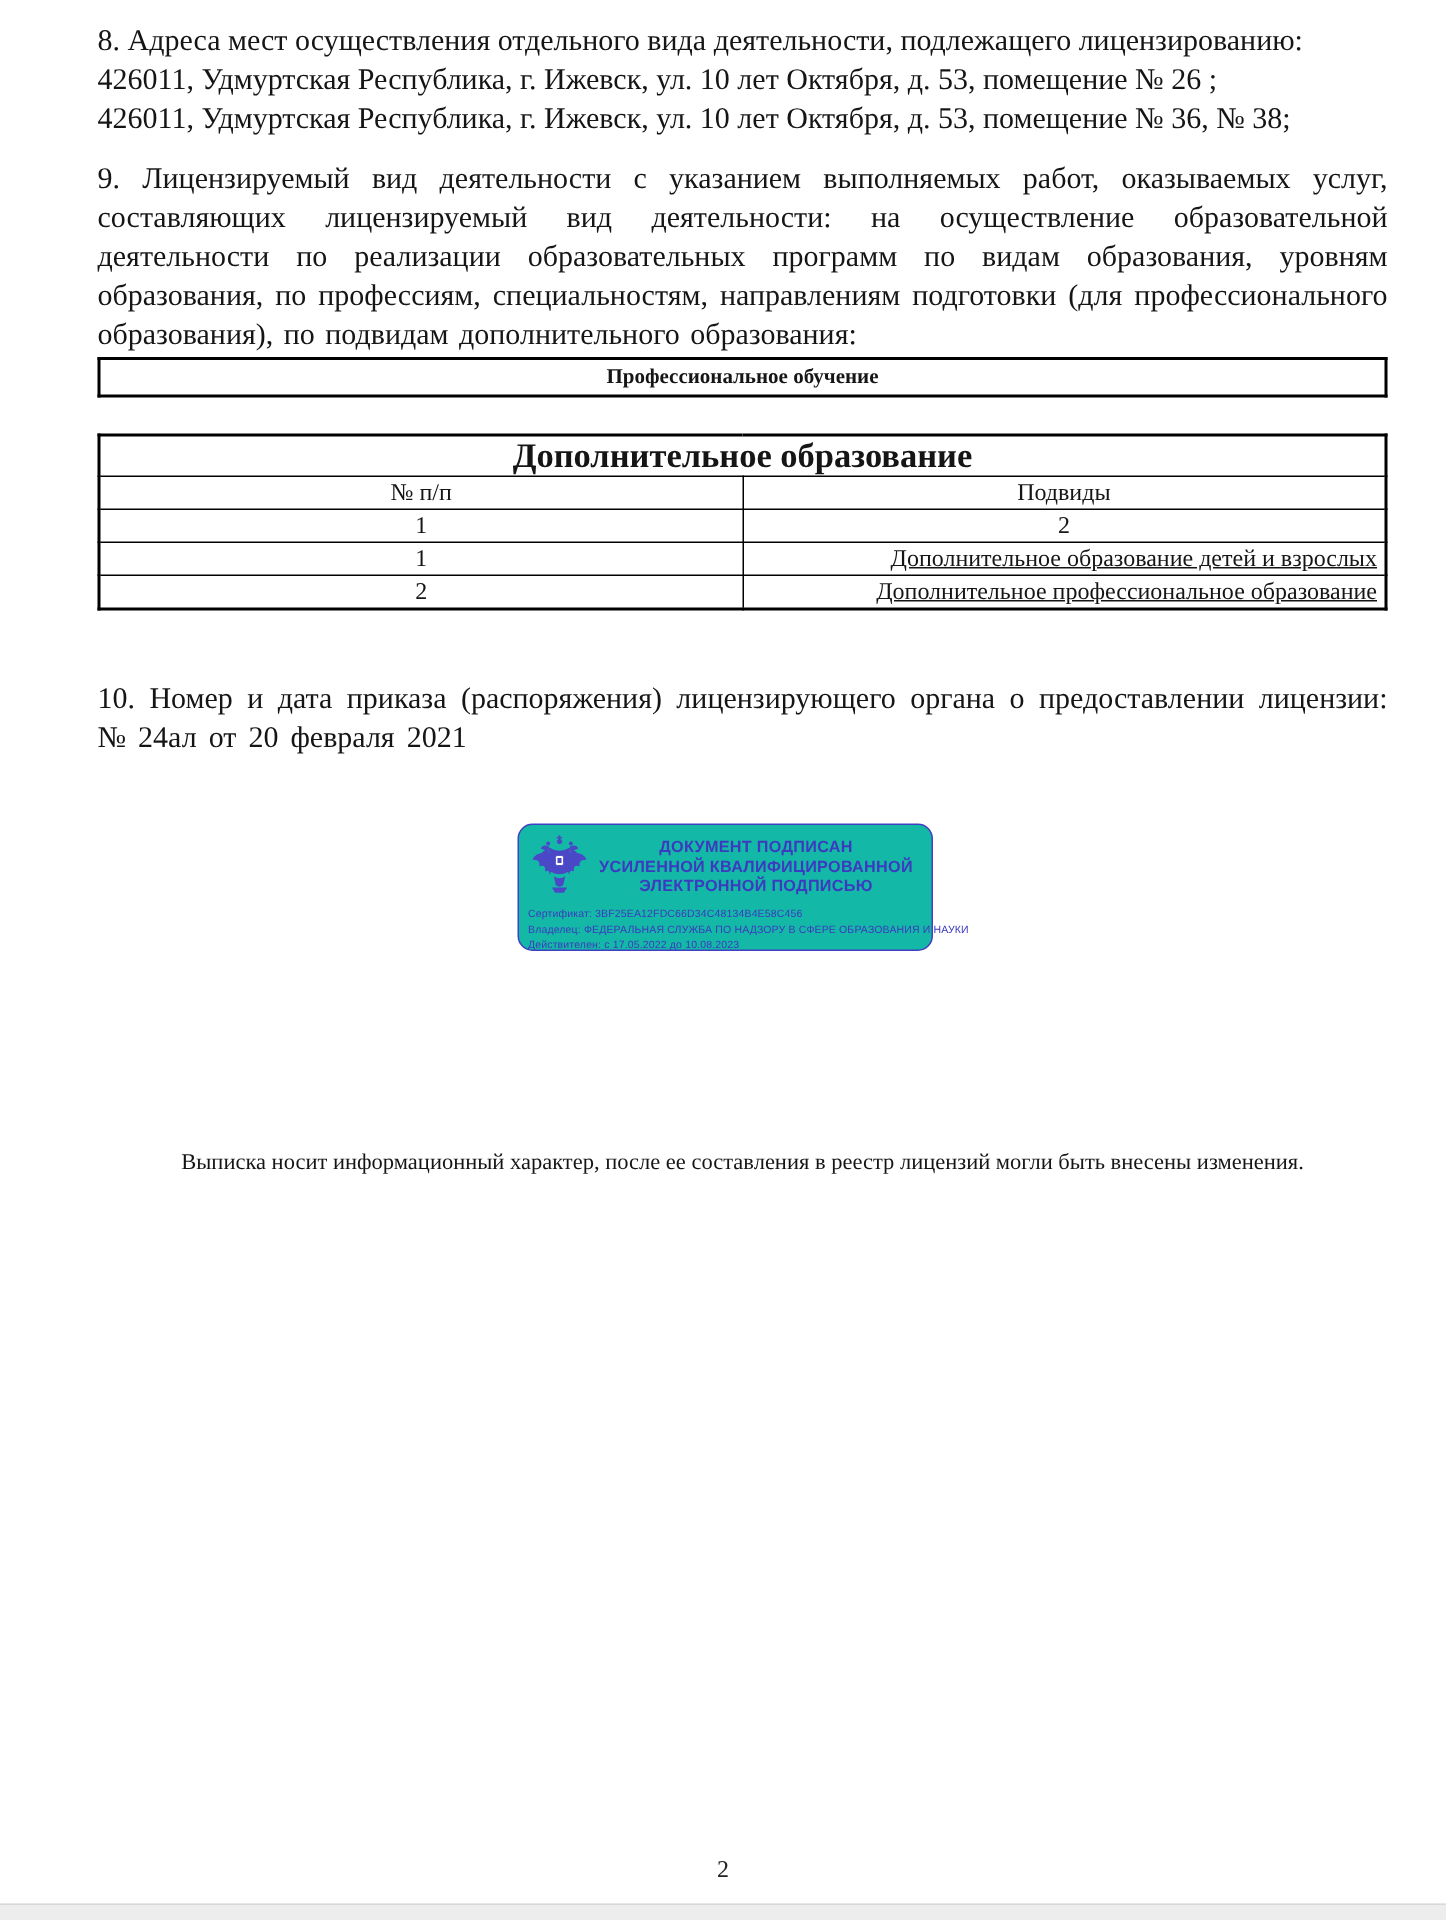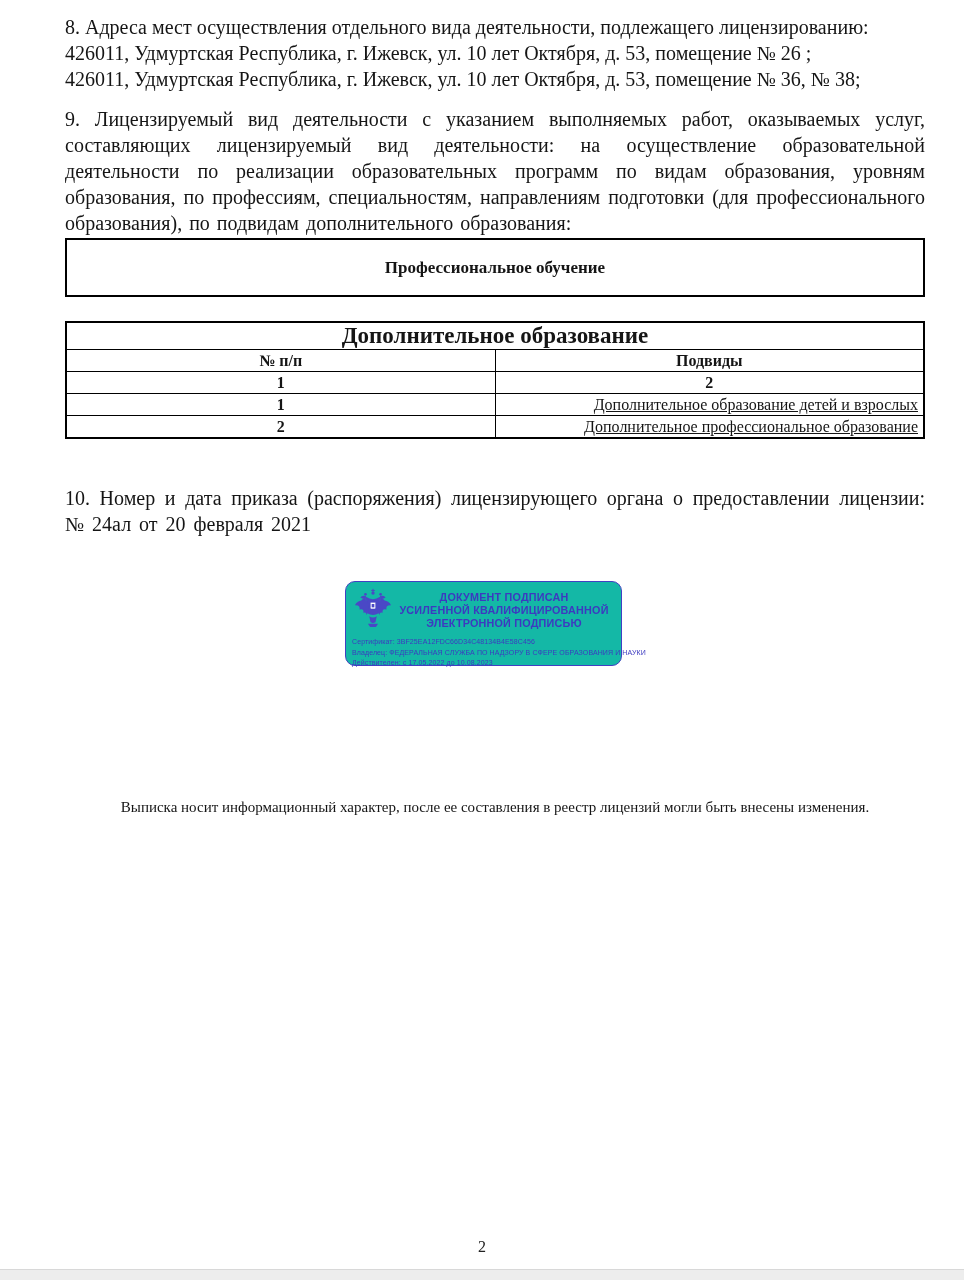--- a/index.html
+++ b/index.html
@@ -12,25 +12,25 @@
   .content { padding:14px 39px 0 65px; }
 
   .para { font-size:20px; line-height:26px; }
   .line { white-space:nowrap; }
   .justify { text-align:justify; word-spacing:2px; }
   .sec9 { margin-top:14px; }
   .sec10 { margin-top:46px; word-spacing:3px; }
 
   table.tbl { border-collapse:collapse; width:860px; table-layout:fixed; }
   .t1 { margin-top:2px; border:2px solid #000; }
-  .t1 td { border:2px solid #000; height:23px; text-align:center; font-weight:bold; font-size:17px; padding:16px 4px; }
+  .t1 td { border:2px solid #000; height:23px; text-align:center; font-weight:bold; font-size:14px; padding:0 4px; }
   .t2 { margin-top:24px; border:2px solid #000; }
   .t2 td { border:1px solid #000; height:21px; font-size:16px; padding:0 5px; vertical-align:middle; }
   .t2 td.hdr { font-weight:bold; font-size:23px; height:22px; }
-  .c { text-align:center;font-weight:bold; }
+  .c { text-align:center; }
   .l { text-align:right;text-decoration:underline; }
   .col1 { width:84px; }
 
   .stamp {
     margin:44px 0 0 280px; width:277px; height:85px; box-sizing:border-box;
     border:1.6px solid #4240c2; border-radius:10px; padding:5px 7px 4px 6px;
     font-family:"Liberation Sans", sans-serif; color:#3c3ac0; background:#14b8a6;
   }
   .stamp-top { display:flex; align-items:center; }
   .eagle { width:42px; height:47px; flex:none; display:block; }

